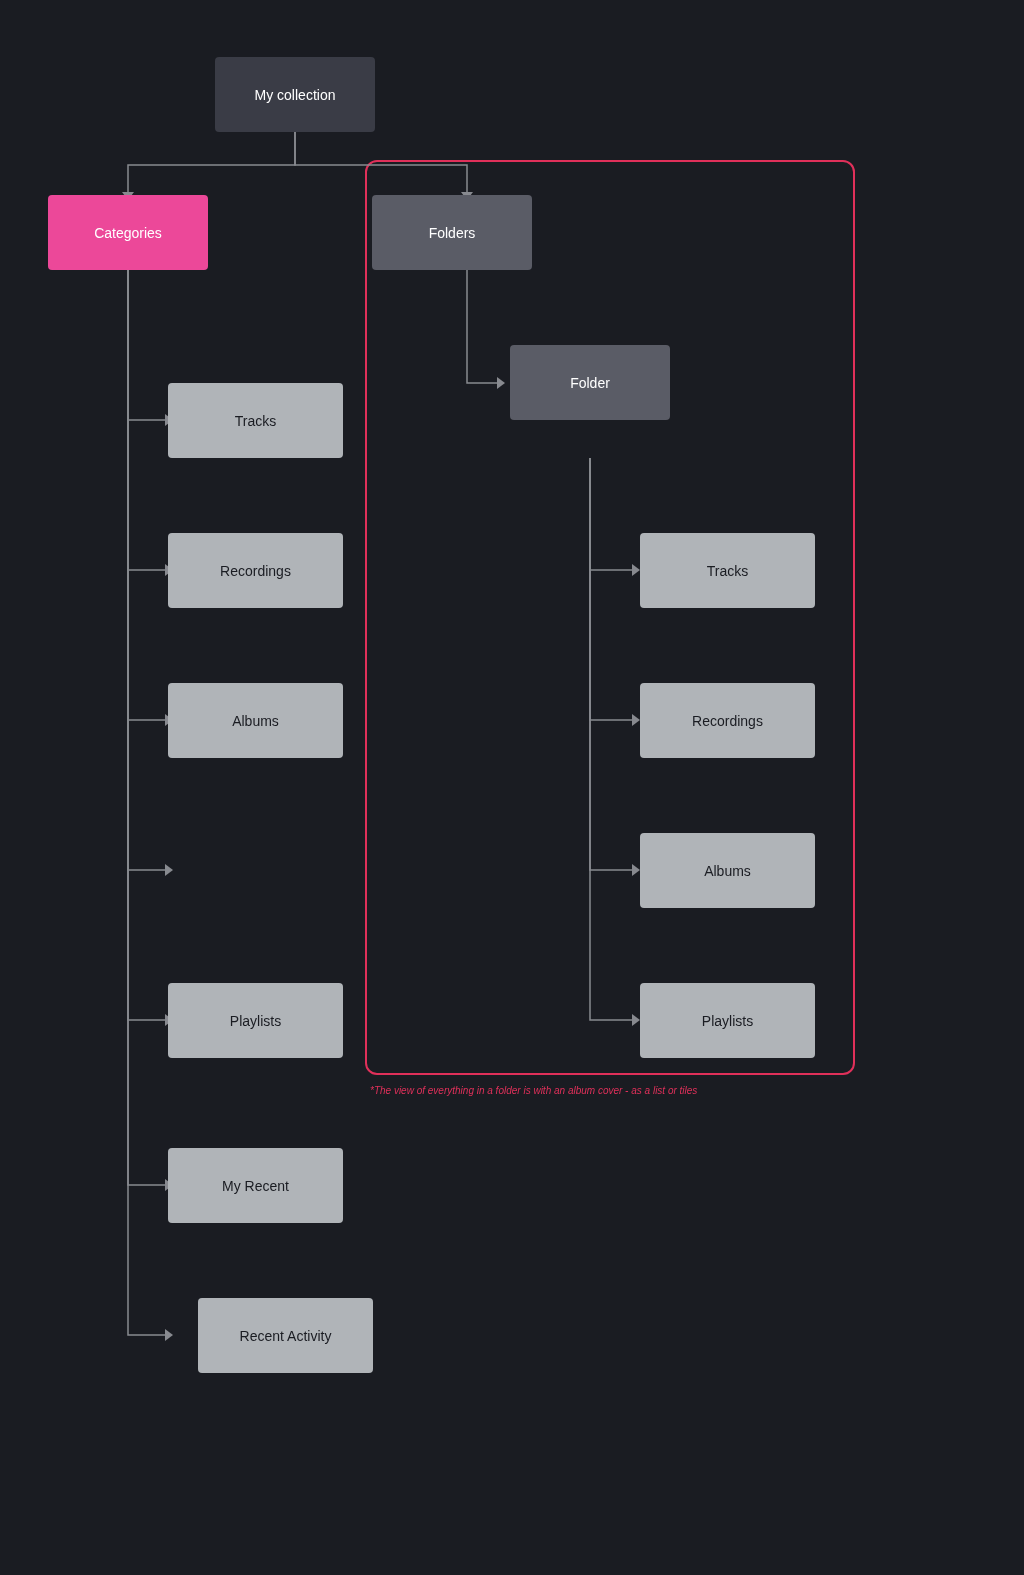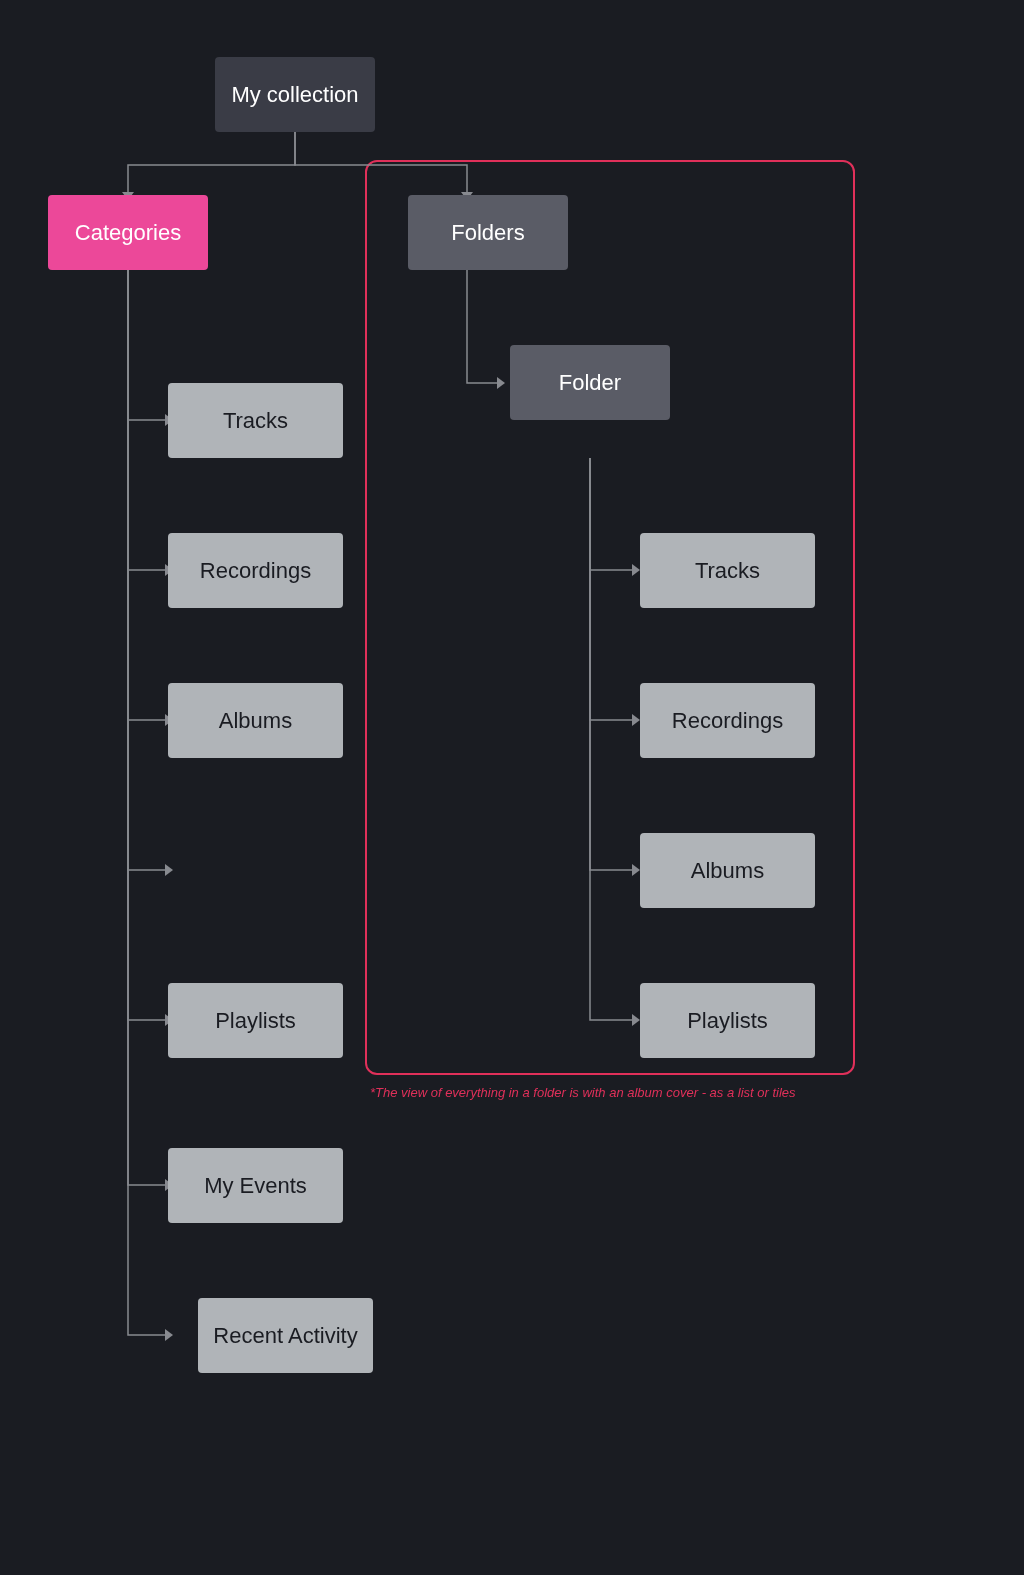--- a/index.html
+++ b/index.html
@@ -30,21 +30,21 @@
     }
 
     
     .node {
       position: absolute;
       border-radius: 4px;
       display: flex;
       align-items: center;
       justify-content: center;
       color: #ffffff;
-      font-size: 22px;
+      font-size: 14px;
       font-weight: 400;
       text-align: center;
     }
 
     .node-root {
       background-color: #3a3c46;
       width: 160px;
       height: 75px;
     }
 
@@ -83,21 +83,21 @@
     
     .folders-border {
       position: absolute;
       border: 2px solid #e0305a;
       border-radius: 12px;
     }
 
     .folders-note {
       position: absolute;
       color: #e0305a;
-      font-size: 13px;
+      font-size: 10px;
       font-style: italic;
     }
   </style>
 </head>
 <body>
 
 <div class="diagram">
 
   <div class="folders-border" style="left: 365px; top: 160px; width: 490px; height: 915px;">
   </div>
@@ -152,21 +152,21 @@
   </svg>
 
   <div class="node node-root" style="left: 215px; top: 57px;">
     <span>My collection</span>
   </div>
 
   <div class="node node-category-parent" style="left: 48px; top: 195px;">
     <span>Categories</span>
   </div>
 
-  <div class="node node-folder-parent" style="left: 408px; top: 195px;">
+  <div class="node node-folder-parent" style="left: 372px; top: 195px;">
     <span>Folders</span>
   </div>
 
   <div class="node node-folder-item" style="left: 510px; top: 345px;">
     <span>Folder</span>
   </div>
 
   <div class="node node-child" style="left: 168px; top: 383px;">
     <span>Tracks</span>
   </div>
@@ -178,21 +178,21 @@
   <div class="node node-child" style="left: 168px; top: 683px;">
     <span>Albums</span>
   </div>
 
 
   <div class="node node-child" style="left: 168px; top: 983px;">
     <span>Playlists</span>
   </div>
 
   <div class="node node-child" style="left: 168px; top: 1148px;">
-    <span>My Events</span>
+    <span>My Recent</span>
   </div>
 
   <div class="node node-child" style="left: 168px; top: 1298px; margin-left: 30px;">
     <span>Recent Activity</span>
   </div>
 
   <div class="node node-child-folder" style="left: 640px; top: 533px;">
     <span>Tracks</span>
   </div>
 

